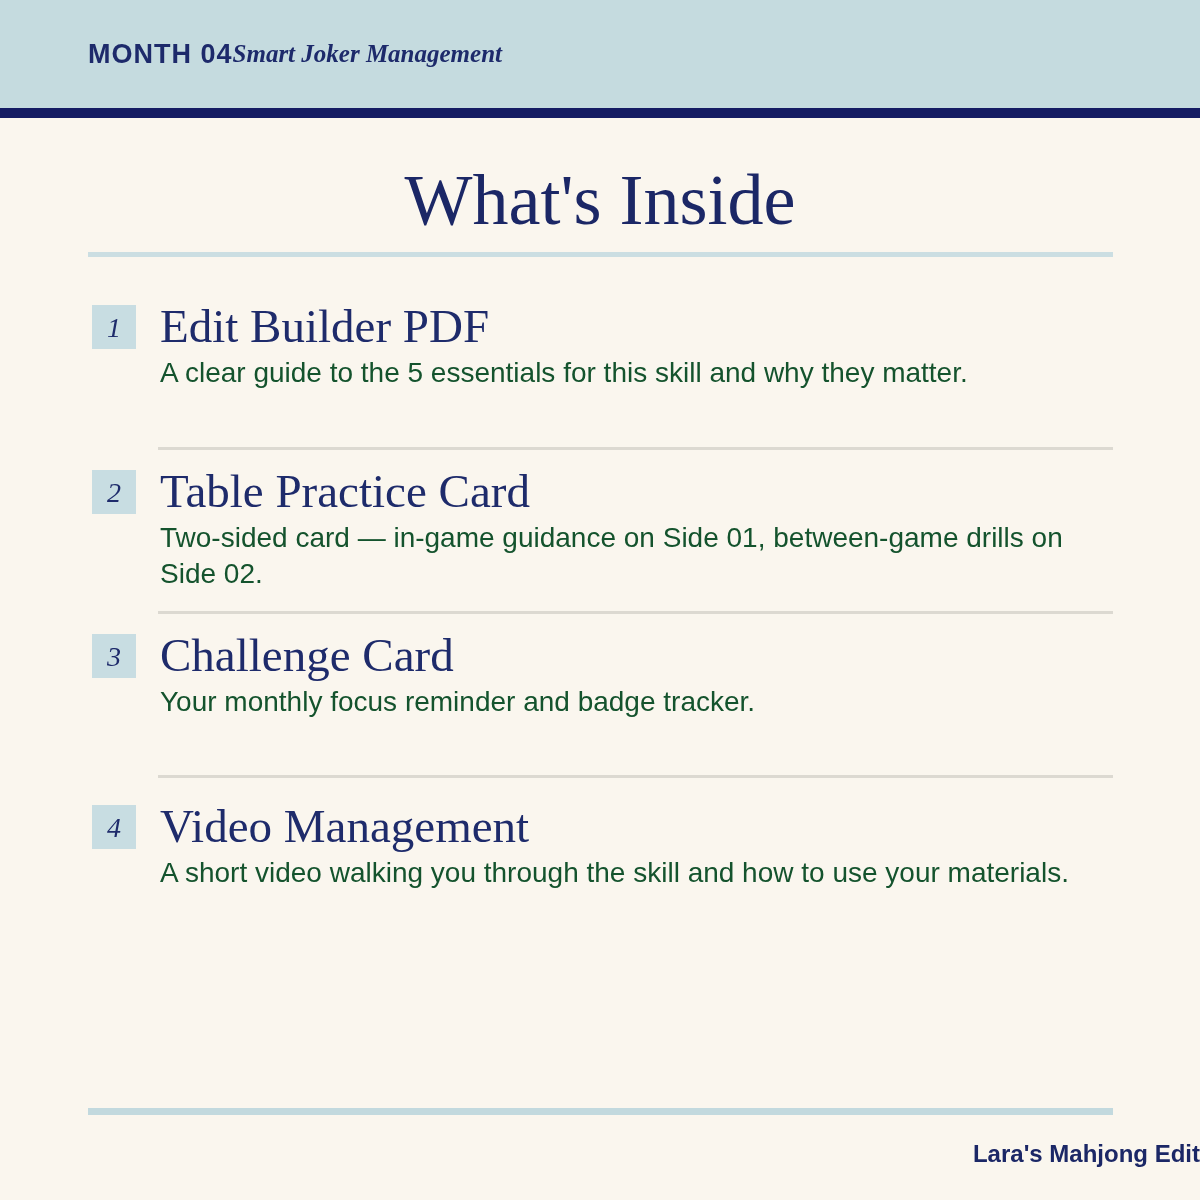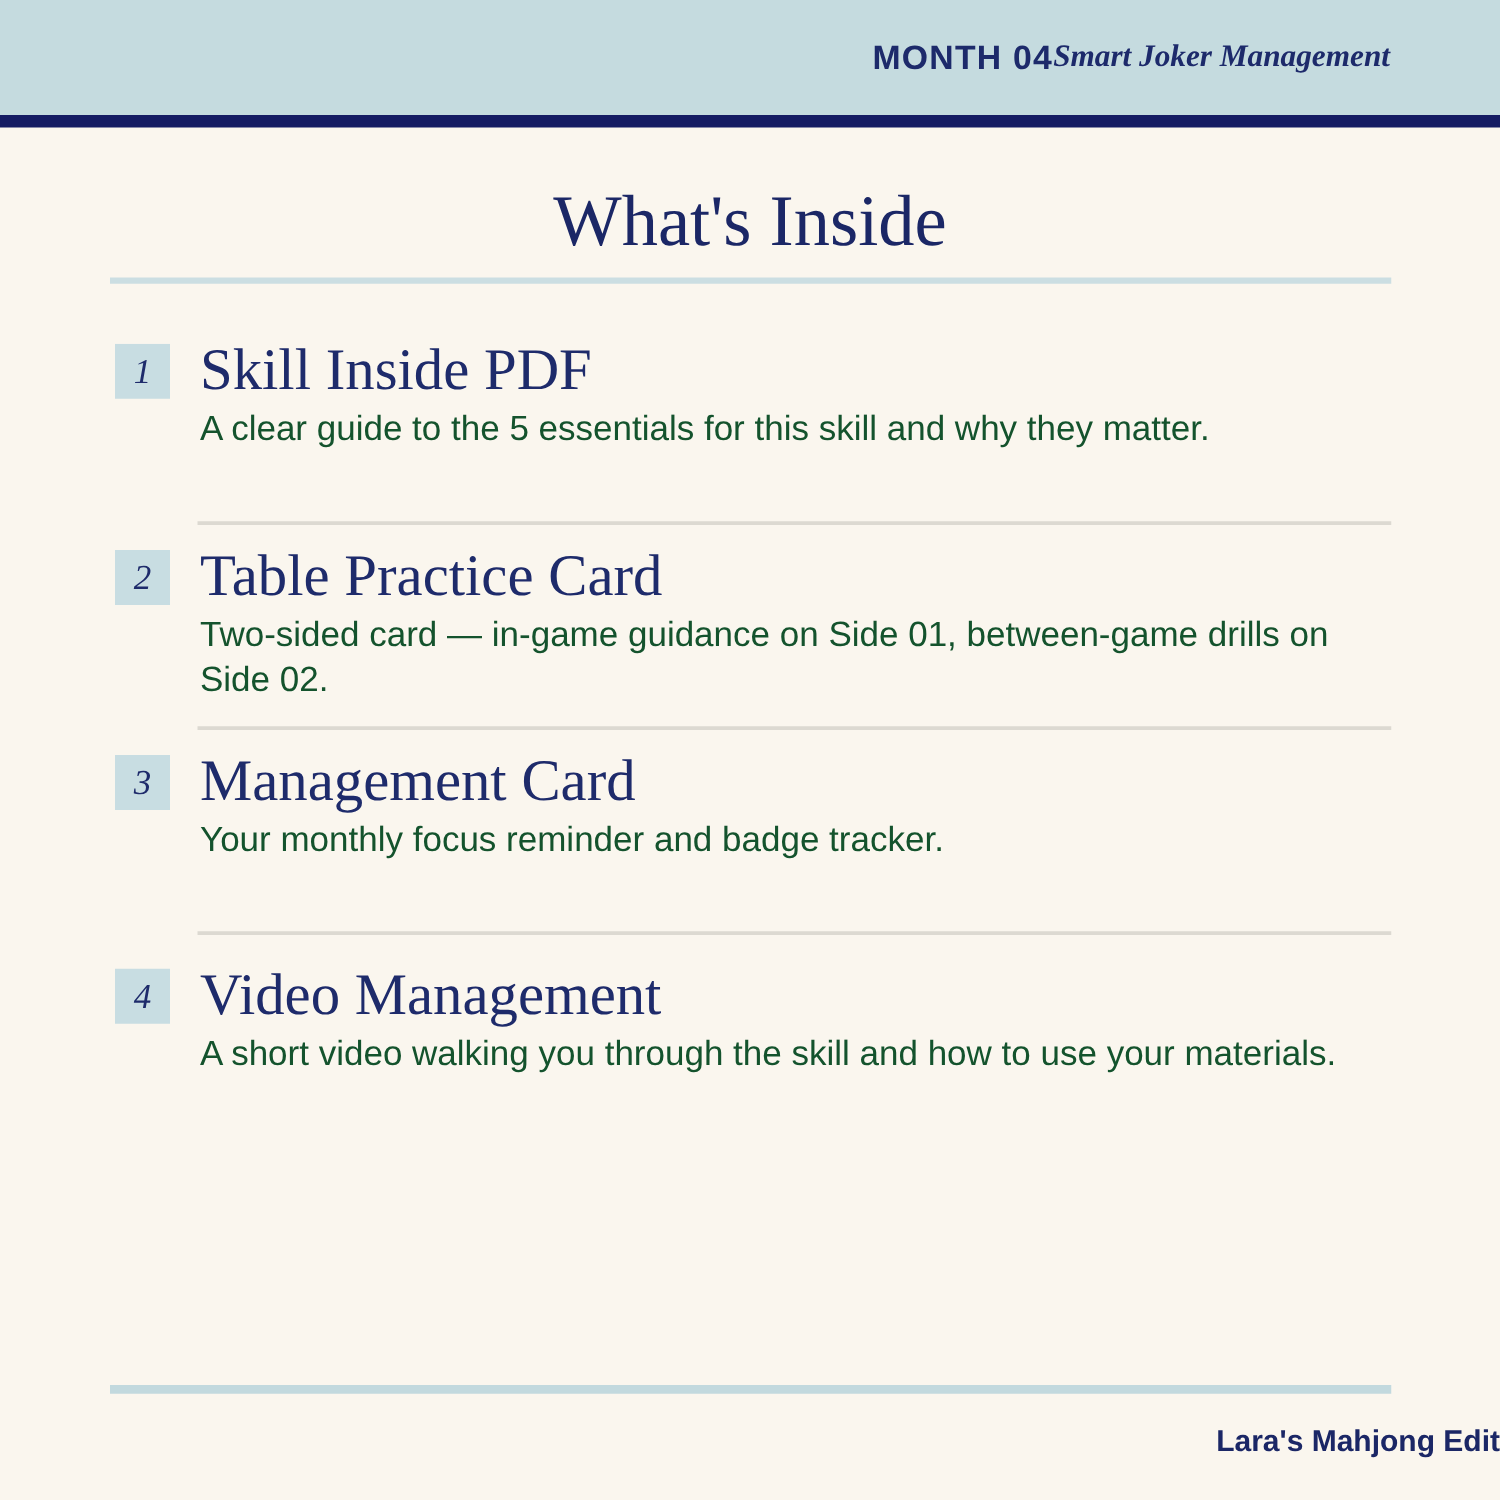--- a/index.html
+++ b/index.html
@@ -9,25 +9,25 @@
     width: 1200px;
     height: 1200px;
     margin: 0 auto;
     background: #faf6ee;
     overflow: hidden;
     font-family: "Liberation Sans", sans-serif;
   }
 
   
   .header {
-    height: 92px;
+    height: 108px;
     background: #c5dbdf;
     display: flex;
     align-items: center;
-    justify-content: flex-end;
+    justify-content: flex-start;
     padding: 0 88px;
   }
   .month-label {
     font-family: "Liberation Sans", sans-serif;
     font-size: 27px;
     font-weight: 600;
     letter-spacing: 1px;
     color: #1d2a6b;
   }
   .program-title {
@@ -41,21 +41,21 @@
     height: 10px;
     background: #151c63;
   }
 
   
   .page-title {
     margin-top: 46px;
     text-align: center;
     font-family: "Liberation Serif", serif;
     font-weight: 400;
-    font-size: 58px;
+    font-size: 72px;
     line-height: 1.0;
     color: #1b2766;
   }
   .title-rule {
     height: 5px;
     background: #cbdee2;
     margin: 16px 87px 0 88px;
   }
 
   
@@ -144,21 +144,21 @@
   <h1 class="page-title">What's Inside</h1>
   <div class="title-rule"></div>
 
   <ul class="items">
 
     <li class="item item-1">
       <div class="num-box">
         <span>1</span>
       </div>
       <div class="item-body">
-        <h2 class="item-heading">Skill Inside PDF</h2>
+        <h2 class="item-heading">Edit Builder PDF</h2>
         <p class="item-desc">A clear guide to the 5 essentials for this skill and why they matter.</p>
       </div>
     </li>
     <li class="item-divider"></li>
 
     <li class="item item-2">
       <div class="num-box">
         <span>2</span>
       </div>
       <div class="item-body">
@@ -166,21 +166,21 @@
         <p class="item-desc">Two-sided card — in-game guidance on Side 01, between-game drills on Side 02.</p>
       </div>
     </li>
     <li class="item-divider"></li>
 
     <li class="item item-3">
       <div class="num-box">
         <span>3</span>
       </div>
       <div class="item-body">
-        <h2 class="item-heading">Management Card</h2>
+        <h2 class="item-heading">Challenge Card</h2>
         <p class="item-desc">Your monthly focus reminder and badge tracker.</p>
       </div>
     </li>
     <li class="item-divider"></li>
 
     <li class="item item-4">
       <div class="num-box">
         <span>4</span>
       </div>
       <div class="item-body">

